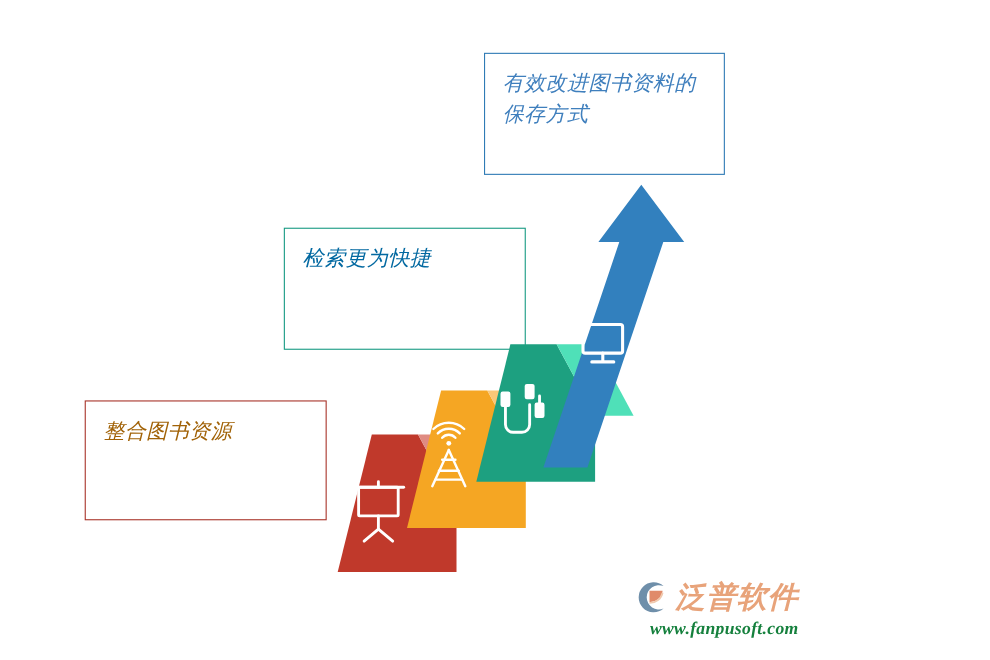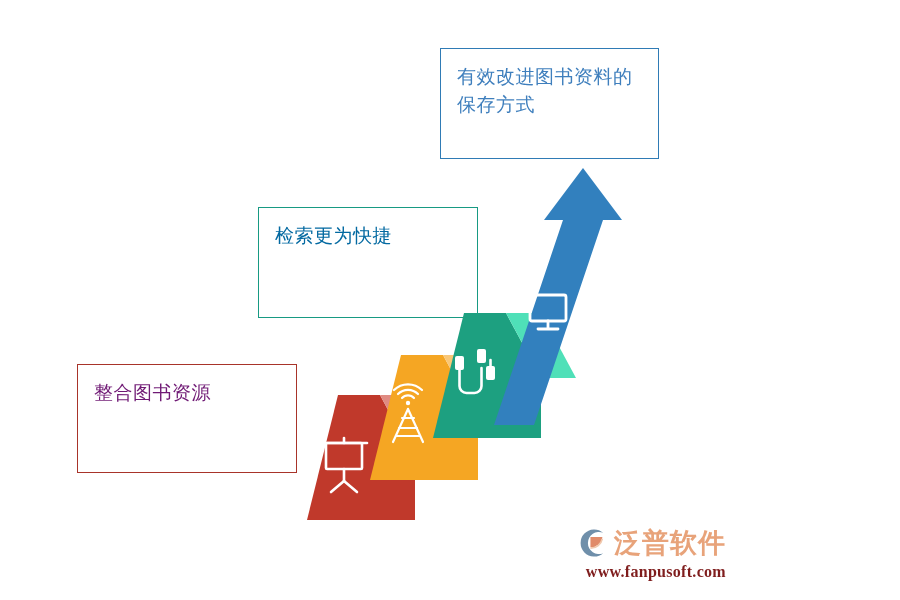--- a/index.html
+++ b/index.html
@@ -79,32 +79,32 @@
     font-size: 16px;
     font-weight: bold;
     color: #e8a37a;
     letter-spacing: 0.3px;
     margin-top: 3px;
   }
 </style>
 </head>
 <body>
 
-<div id="stage" style="width: 744px; height: 600px; background: rgb(255, 255, 255);">
+<div id="stage" style="width: 744px; height: 600px; background: rgb(255, 255, 255); font-style: italic;">
 
   <div class="callout callout-blue" id="box-top" style="left: 440px; top: 48px; width: 219px; height: 111px; border-color: rgb(47, 123, 181);">
     <div class="ctext" style="color: rgb(63, 127, 189);">有效改进图书资料的保存方式</div>
   </div>
 
   <div class="callout callout-teal" id="box-middle" style="left: 258px; top: 207px; width: 220px; height: 111px; border-color: rgb(23, 154, 131);">
     <div class="ctext" style="color: #0369a1;">检索更为快捷</div>
   </div>
 
   <div class="callout callout-red" id="box-bottom" style="left: 77px; top: 364px; width: 220px; height: 109px; border-color: rgb(168, 52, 42);">
-    <div class="ctext" style="color: #701a75;">整合图书资源</div>
+    <div class="ctext" style="color: #a16207;">整合图书资源</div>
   </div>
 
   <div id="graphic">
     <svg viewBox="0 0 360 390" xmlns="http://www.w3.org/2000/svg">
 
       <g>
         <polygon id="red-face" points="48,245 90,245 125,310 125,370 17,370" fill="#c0392b"></polygon>
         <polygon id="red-side" points="90,245 125,245 160,310 125,310" fill="#e08b82"></polygon>
 
         <g fill="none" stroke="#ffffff" stroke-width="2.6" stroke-linecap="round">
@@ -162,16 +162,16 @@
 
   <div id="logo">
     <div class="logo-row">
       <svg class="mark" viewBox="0 0 40 40">
         <path d="M32,8 A16,16 0 1 0 32,32 A13,13 0 1 1 32,8 Z" fill="#6f8faa"></path>
         <path d="M17,13 h14 a0,0 0 0 1 0,0 a13,13 0 0 1 -14,12 Z" fill="#e08b6a"></path>
         <path d="M17,25 a13,13 0 0 0 13,-10 l2,0 a15,15 0 0 1 -15,12 Z" fill="#f0c9ae"></path>
       </svg>
       <div class="brand" style="color: rgb(232, 163, 122);">泛普软件</div>
     </div>
-    <div class="url" style="color: #7f1d1d;">www.fanpusoft.com</div>
+    <div class="url" style="color: #15803d;">www.fanpusoft.com</div>
   </div>
 
 </div>
 
 </body></html>

